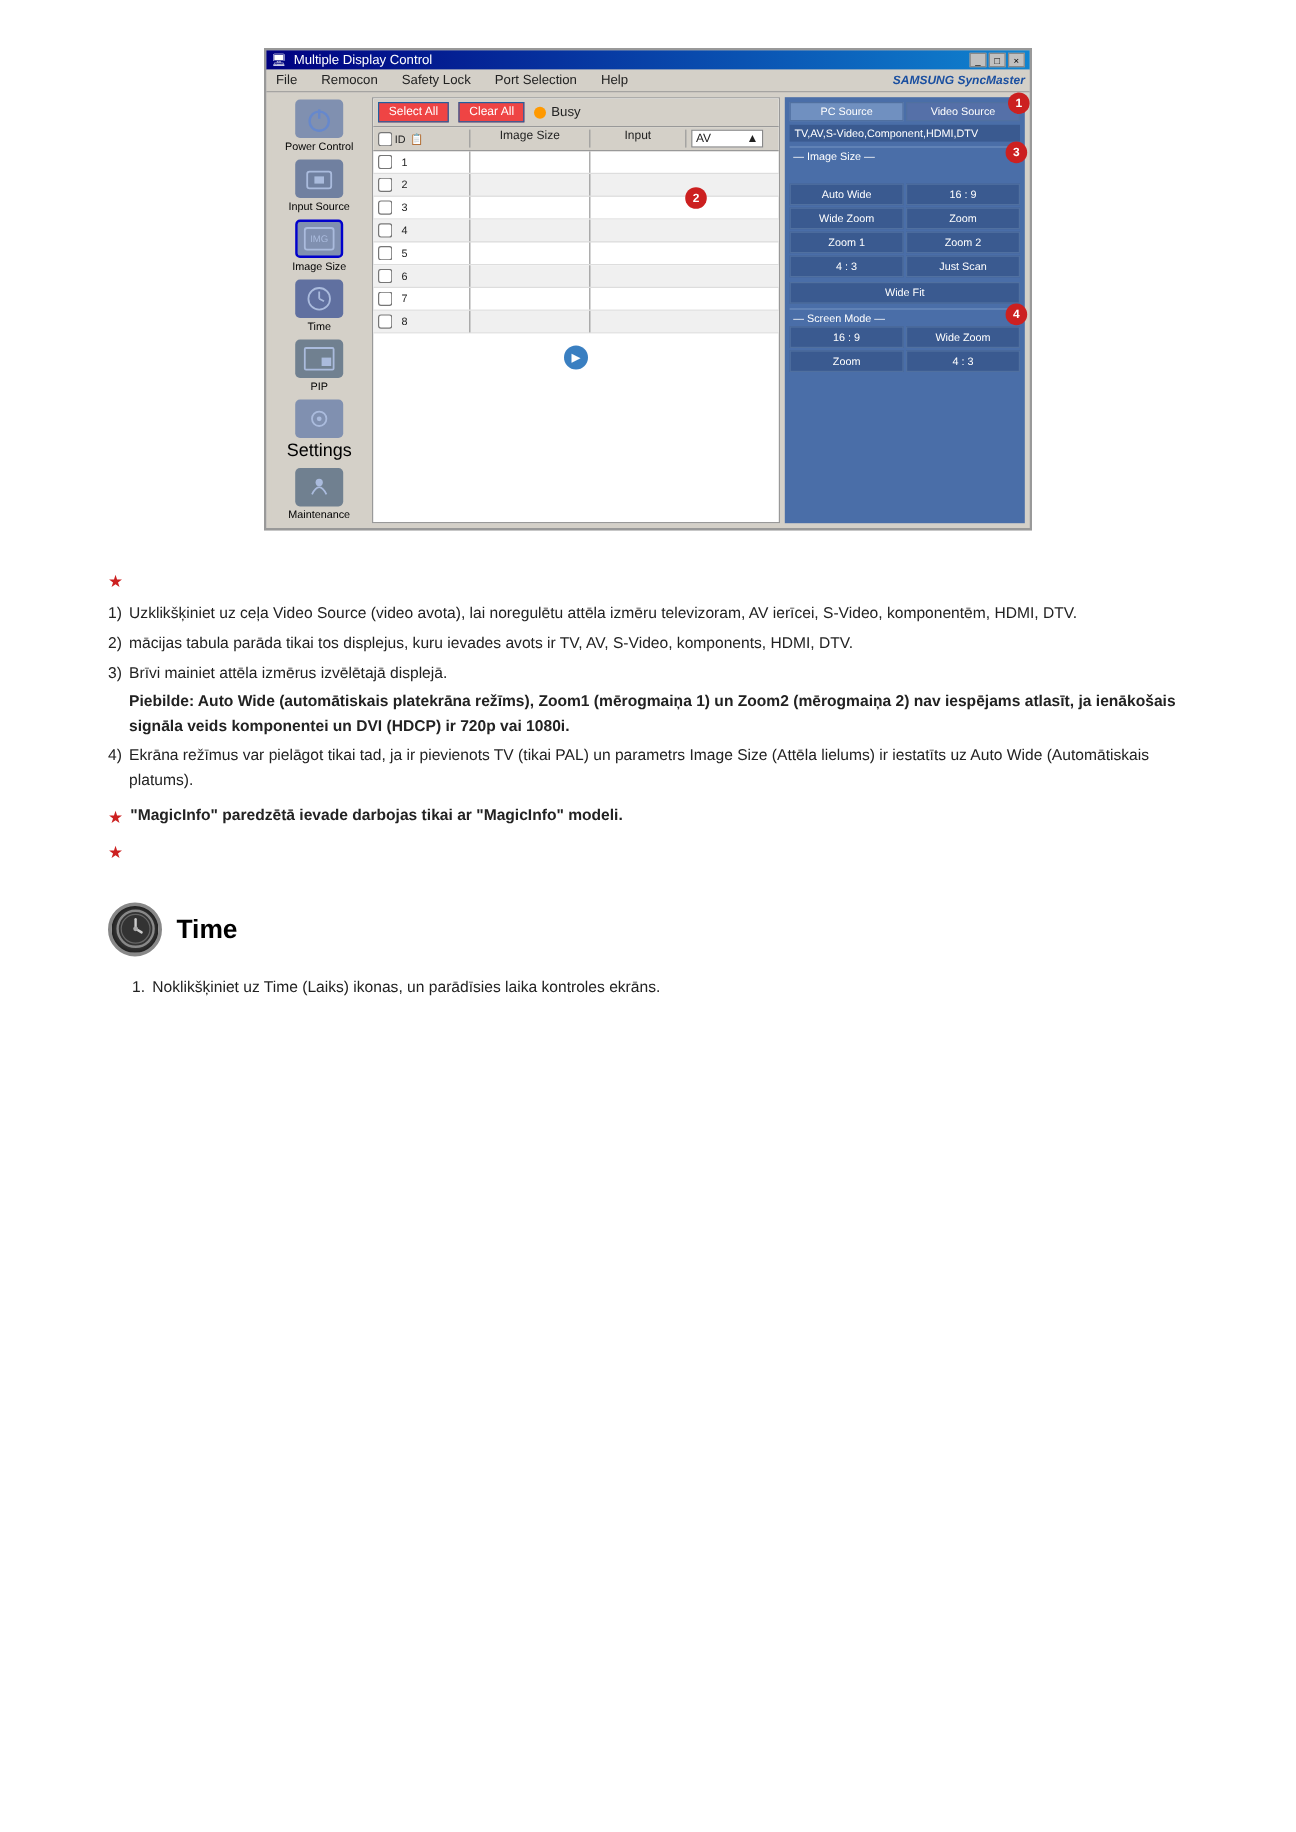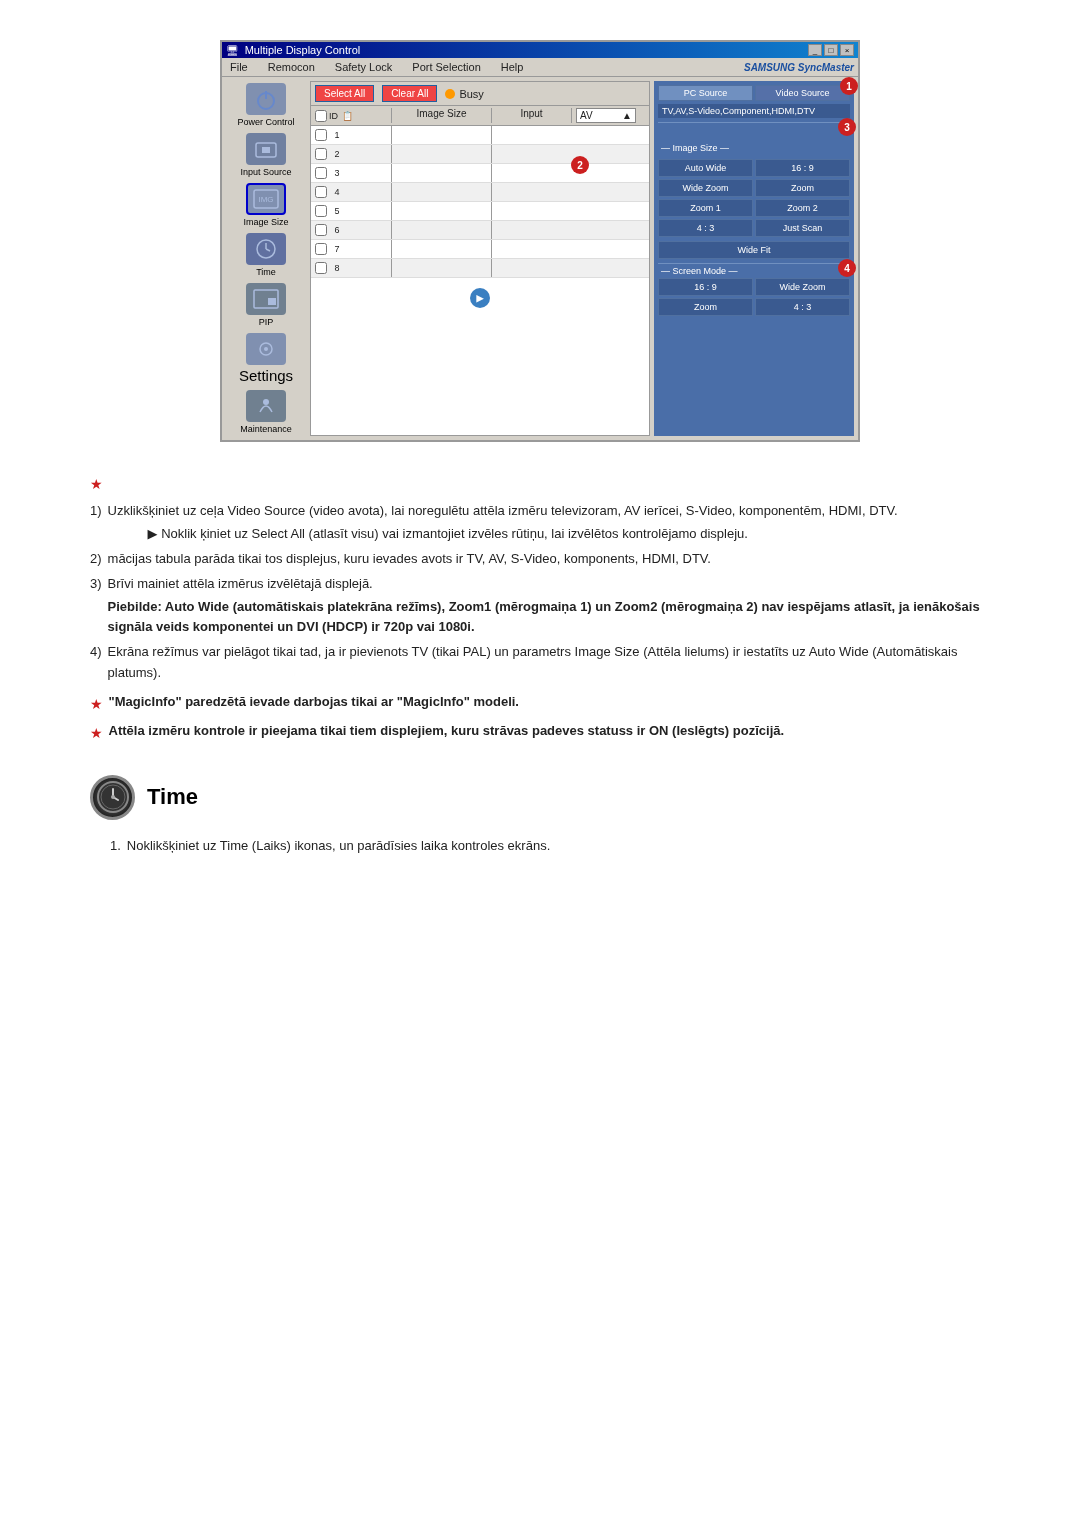--- a/index.html
+++ b/index.html
@@ -556,21 +556,21 @@
       <div class="source-tabs">
         <div class="source-tab">PC Source</div>
         <div class="source-tab active">Video Source</div>
       </div>
 
       <div class="source-info">TV,AV,S-Video,Component,HDMI,DTV</div>
 
       <div style="position:relative;margin-bottom:4px;">
 
         <div class="badge" style="position:absolute;right:-6px;top:-4px;">3</div>
-        <div style="font-size:9px;color:white;margin-bottom:6px;border-top:1px solid #7090c0;padding-top:20px;">
+        <div style="font-size:9px;color:white;margin-bottom:18px;border-top:1px solid #7090c0;padding-top:2px;">
           <span style="background:#4a6ea8;padding:0 3px;">— <span>Image Size</span> —</span>
         </div>
         <div class="btn-grid">
           <div class="grid-btn">Auto Wide</div>
           <div class="grid-btn">16 : 9</div>
           <div class="grid-btn">Wide Zoom</div>
           <div class="grid-btn">Zoom</div>
           <div class="grid-btn">Zoom 1</div>
           <div class="grid-btn">Zoom 2</div>
           <div class="grid-btn">4 : 3</div>
@@ -604,24 +604,20 @@
   <div class="star-item">
     <span class="star-icon">★</span>
   </div>
 
   <div style="margin-bottom:8px;">
 
     <div style="display:flex;gap:6px;margin-bottom:4px;">
       <span class="list-num">1)</span>
       <div>
         <span>Uzklikšķiniet uz ceļa Video Source (video avota), lai noregulētu attēla izmēru televizoram, AV ierīcei, S-Video, komponentēm, HDMI, DTV.</span>
-        <div class="indent" style="margin-top:2px;">
-          <span>▶</span>
-          <span>Noklik  ķiniet uz Select All (atlasīt visu) vai izmantojiet izvēles rūtiņu, lai izvēlētos kontrolējamo displeju.</span>
-        </div>
       </div>
     </div>
 
     <div style="display:flex;gap:6px;margin-bottom:4px;">
       <span class="list-num">2)</span>
       <span>mācijas tabula parāda tikai tos displejus, kuru ievades avots ir TV, AV, S-Video, komponents, HDMI, DTV.</span>
     </div>
 
     <div style="display:flex;gap:6px;margin-bottom:4px;">
       <span class="list-num">3)</span>
@@ -640,21 +636,20 @@
 
   </div>
 
   <div class="star-item">
     <span class="star-icon">★</span>
     <strong>"MagicInfo" paredzētā ievade darbojas tikai ar "MagicInfo" modeli.</strong>
   </div>
 
   <div class="star-item" style="margin-top:4px;">
     <span class="star-icon">★</span>
-    <strong>Attēla izmēru kontrole ir pieejama tikai tiem displejiem, kuru strāvas padeves statuss ir ON (Ieslēgts) pozīcijā.</strong>
   </div>
 
   <div class="time-section">
     <div class="time-icon">
       <svg width="36" height="36" viewBox="0 0 36 36">
         <circle cx="18" cy="18" r="15" fill="#333" stroke="#888" stroke-width="2"></circle>
         <circle cx="18" cy="18" r="12" fill="none" stroke="#666" stroke-width="1"></circle>
         <line x1="18" y1="10" x2="18" y2="18" stroke="#ccc" stroke-width="2" stroke-linecap="round"></line>
         <line x1="18" y1="18" x2="23" y2="21" stroke="#ccc" stroke-width="2" stroke-linecap="round"></line>
         <circle cx="18" cy="18" r="2" fill="#aaa"></circle>

